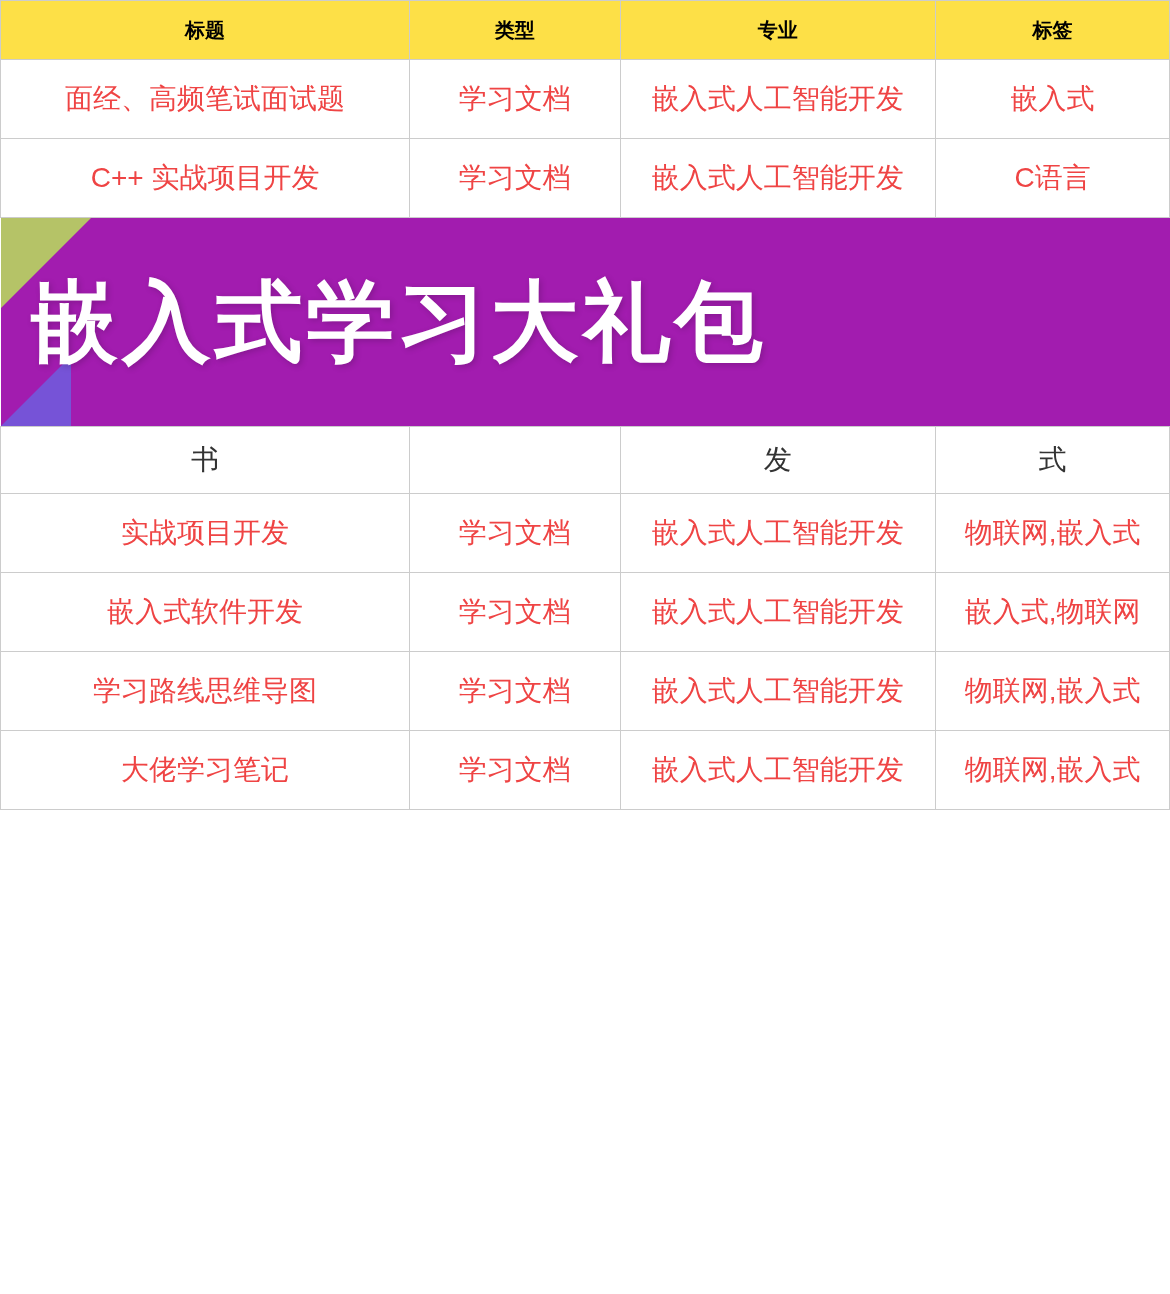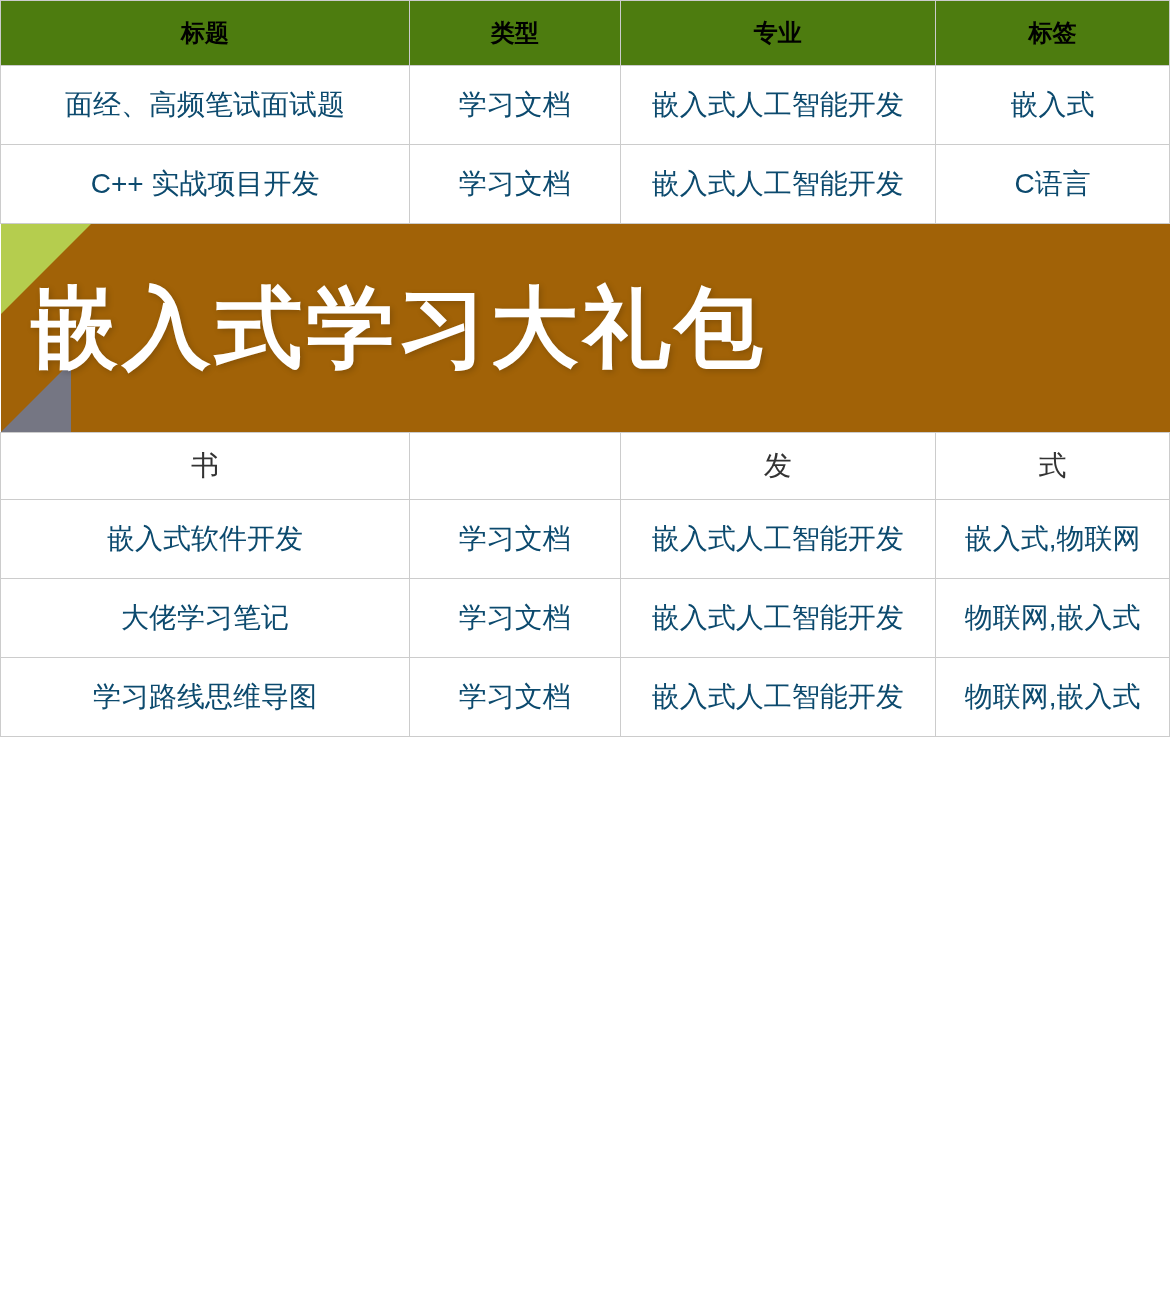--- a/index.html
+++ b/index.html
@@ -31,22 +31,22 @@
       border: 1px solid #ccc;
       text-align: center;
       vertical-align: middle;
       padding: 18px 10px;
       font-size: 28px;
       line-height: 1.5;
     }
 
     th {
       font-weight: bold;
-      background: #4d7c0f;
-      font-size: 24px;
+      background: #fde047;
+      font-size: 20px;
     }
 
     col.col1 { width: 35%; }
     col.col2 { width: 18%; }
     col.col3 { width: 27%; }
     col.col4 { width: 20%; }
 
     tr.header-row th {
       padding: 14px 10px;
     }
@@ -55,21 +55,21 @@
       padding: 0;
       border: none;
     }
 
     .banner-overlay {
       position: relative;
       width: 100%;
     }
 
     .banner-bg {
-      background: #a16207;
+      background: #a21caf;
       width: 100%;
       padding: 38px 30px;
       display: flex;
       align-items: center;
       justify-content: flex-start;
       position: relative;
       overflow: hidden;
     }
 
     .banner-corner-tl {
@@ -107,21 +107,21 @@
       white-space: nowrap;
     }
 
     .partial-row td {
       font-size: 28px;
       color: #333;
       padding: 12px 10px;
     }
 
     tbody tr:not(.banner-row):not(.partial-row) td {
-      color: #0c4a6e;
+      color: #ef4444;
       border-radius: 14px;
     }
   </style>
 </head>
 <body>
 
 <div class="table-container">
   <table>
     <colgroup>
       <col class="col1">
@@ -162,32 +162,38 @@
     </div>
   </td>
 </tr>
         <tr class="partial-row">
   <td>书</td>
   <td></td>
   <td>发</td>
   <td>式</td>
 </tr>
         <tr>
+    <td>实战项目开发</td>
+    <td>学习文档</td>
+    <td>嵌入式人工智能开发</td>
+    <td>物联网,嵌入式</td>
+  </tr>
+        <tr>
     <td>嵌入式软件开发</td>
     <td>学习文档</td>
     <td>嵌入式人工智能开发</td>
     <td>嵌入式,物联网</td>
   </tr>
         <tr>
-    <td>大佬学习笔记</td>
+    <td>学习路线思维导图</td>
     <td>学习文档</td>
     <td>嵌入式人工智能开发</td>
     <td>物联网,嵌入式</td>
   </tr>
         <tr>
-    <td>学习路线思维导图</td>
+    <td>大佬学习笔记</td>
     <td>学习文档</td>
     <td>嵌入式人工智能开发</td>
     <td>物联网,嵌入式</td>
   </tr>
       </tbody>
   </table>
 </div>
 
 </body></html>

